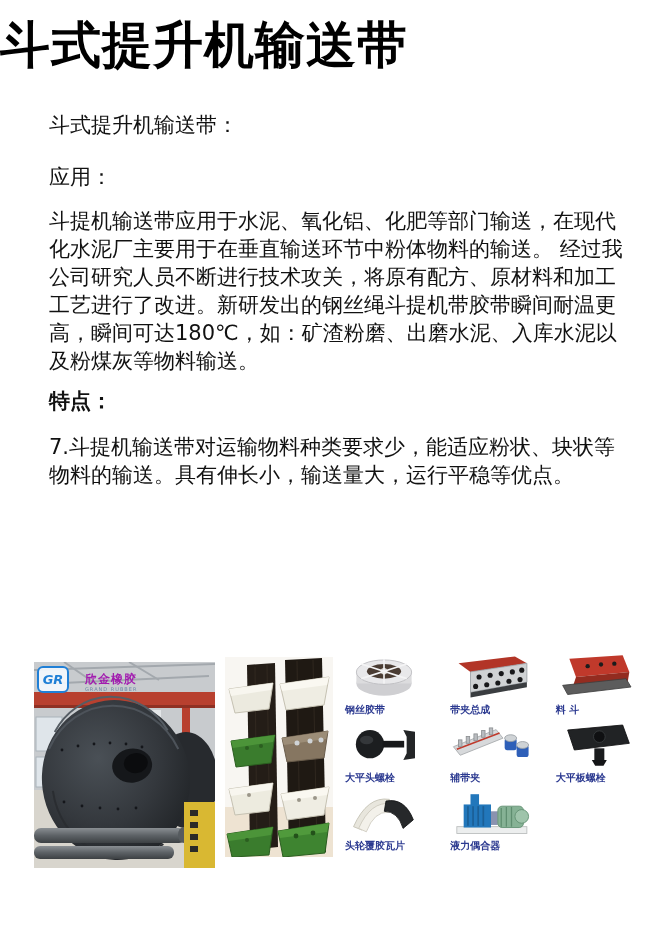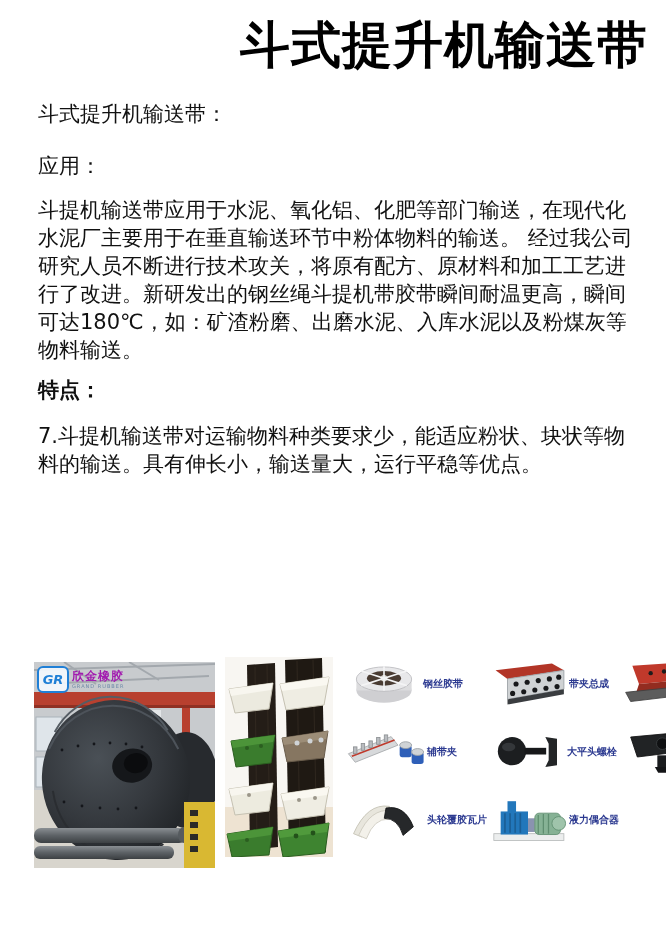--- a/index.html
+++ b/index.html
@@ -1,40 +1,40 @@
 <!DOCTYPE html>
 <html><head>
 <meta charset="utf-8">
 <style>
   html,body{margin:0;padding:0;background:#ffffff;}
   .page{position:relative;width:666px;height:930px;background:#ffffff;overflow:hidden;
         font-family:"DejaVu Sans","Liberation Sans",sans-serif;color:#1a1a1a;}
-  .title{position:absolute;top:12px;left:0;width:648px;text-align:right;
+  .title{position:absolute;top:12px;left:0;width:648px;text-align:left;
          font-size:50px;font-weight:700;letter-spacing:1px;margin:0;color:#000;}
   .body-text{position:absolute;top:100px;left:38px;width:596px;
              font-size:21px;line-height:28px;color:#111;}
-  .body-text p{margin:0;}
+  .body-text p{margin:11px;}
   .mt-a{margin-top:24px!important;}
   .mt-b{margin-top:16px!important;}
   .mt-c{margin-top:12px!important;font-weight:bold;}
   .mt-d{margin-top:14px!important;}
   .mt-e{margin-top:18px!important;}
 
   .gallery{position:absolute;left:0;top:648px;width:666px;height:240px;}
   .photo-left{position:absolute;left:34px;top:14px;width:181px;height:206px;overflow:hidden;}
-  .logo{position:absolute;left:3px;top:4px;display:flex;align-items:center;gap:3px;}
+  .logo{position:absolute;left:3px;top:4px;display:flex;align-items:flex-end;gap:16px;}
   .logo-box{width:28px;height:23px;border:2px solid #1f7fd6;border-radius:6px;
             background:rgba(245,250,255,.9);display:flex;align-items:center;justify-content:center;
             font-weight:700;font-size:13px;color:#1f7fd6;font-style:italic;}
   .logo-cn{font-size:12px;font-weight:700;color:#a21caf;line-height:13px;letter-spacing:1px;}
   .logo-en{font-size:5px;color:#6d89a8;letter-spacing:1px;line-height:7px;}
   .photo-mid{position:absolute;left:225px;top:9px;width:108px;height:200px;}
   .grid{position:absolute;left:345px;top:2px;width:316px;display:grid;
         grid-template-columns:repeat(3,1fr);grid-auto-rows:68px;}
-  .cell{display:flex;flex-direction:row;align-items:center;justify-content:flex-start;}
+  .cell{display:flex;flex-direction:column;align-items:flex-start;justify-content:flex-start;}
   .cell .pic{height:54px;display:flex;align-items:center;justify-content:center;}
   .plabel{font-size:10px;font-weight:700;color:#2b3990;line-height:12px;white-space:nowrap;}
 </style>
 </head>
 <body>
 
 <div class="page">
 
   <h1 class="title">斗式提升机输送带</h1>
 
@@ -235,51 +235,51 @@
                 <circle cx="70" cy="12" r="2.6"></circle>
               </g>
             <polygon points="8,38 84,30 90,40 14,49" fill="#5c5c5c" stroke="#3e3e3e"></polygon>
           </svg>
         </div>
         <div class="plabel">料 斗</div>
       </div>
 
       <div class="cell">
         <div class="pic">
+          <svg width="80" height="52" viewBox="0 0 96 56">
+            <circle cx="30" cy="27" r="17" fill="#1c1e20"></circle>
+            <ellipse cx="26" cy="22" rx="8" ry="5" fill="#34373a"></ellipse>
+            <rect x="45" y="23" width="26" height="8" fill="#17181a"></rect>
+            <polygon points="70,10 84,12 84,44 70,46 74,38 74,18" fill="#232527"></polygon>
+          </svg>
+        </div>
+        <div class="plabel">大平头螺栓</div>
+      </div>
+
+      <div class="cell">
+        <div class="pic">
           <svg width="82" height="52" viewBox="0 0 96 56">
             <polygon points="4,30 54,10 62,20 12,40" fill="#d7d9db" stroke="#a6a9ac"></polygon>
             <line x1="8" y1="33" x2="58" y2="14" stroke="#c0392b" stroke-width="2"></line>
             <g fill="#b9bcc0" stroke="#8d9093">
               <rect x="10" y="22" width="4" height="8"></rect>
                 <rect x="19" y="18" width="4" height="8"></rect>
                 <rect x="28" y="15" width="4" height="8"></rect>
                 <rect x="37" y="11" width="4" height="8"></rect>
                 <rect x="46" y="8" width="4" height="8"></rect>
             </g>
             <g>
               <rect x="64" y="20" width="14" height="14" rx="3" fill="#2e5fb8"></rect>
               <ellipse cx="71" cy="20" rx="7" ry="4" fill="#cfd3d6" stroke="#9aa0a4"></ellipse>
               <rect x="78" y="28" width="14" height="14" rx="3" fill="#2e5fb8"></rect>
               <ellipse cx="85" cy="28" rx="7" ry="4" fill="#cfd3d6" stroke="#9aa0a4"></ellipse>
             </g>
           </svg>
         </div>
         <div class="plabel">辅带夹</div>
-      </div>
-
-      <div class="cell">
-        <div class="pic">
-          <svg width="80" height="52" viewBox="0 0 96 56">
-            <circle cx="30" cy="27" r="17" fill="#1c1e20"></circle>
-            <ellipse cx="26" cy="22" rx="8" ry="5" fill="#34373a"></ellipse>
-            <rect x="45" y="23" width="26" height="8" fill="#17181a"></rect>
-            <polygon points="70,10 84,12 84,44 70,46 74,38 74,18" fill="#232527"></polygon>
-          </svg>
-        </div>
-        <div class="plabel">大平头螺栓</div>
       </div>
 
       <div class="cell">
         <div class="pic">
           <svg width="80" height="52" viewBox="0 0 96 56">
             <polygon points="14,10 80,4 88,26 22,34" fill="#212325" stroke="#0e0f10"></polygon>
             <circle cx="52" cy="18" r="7" fill="#0f1012" stroke="#3a3d40"></circle>
             <rect x="46" y="32" width="12" height="15" fill="#1a1c1e"></rect>
             <polygon points="43,46 61,46 57,53 47,53" fill="#141517"></polygon>
           </svg>

